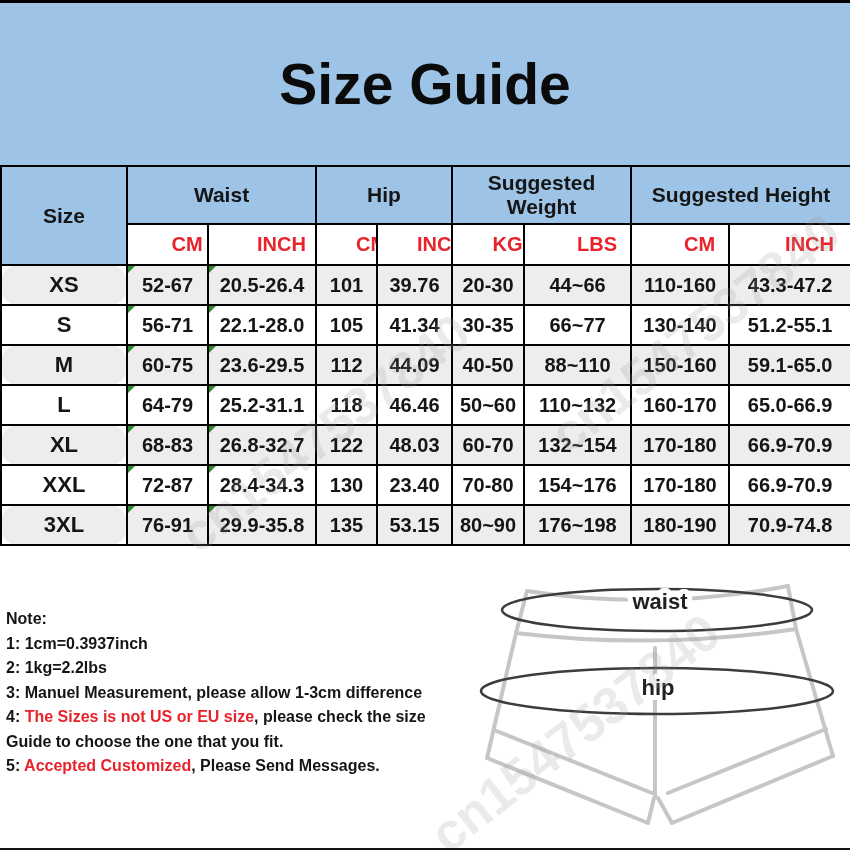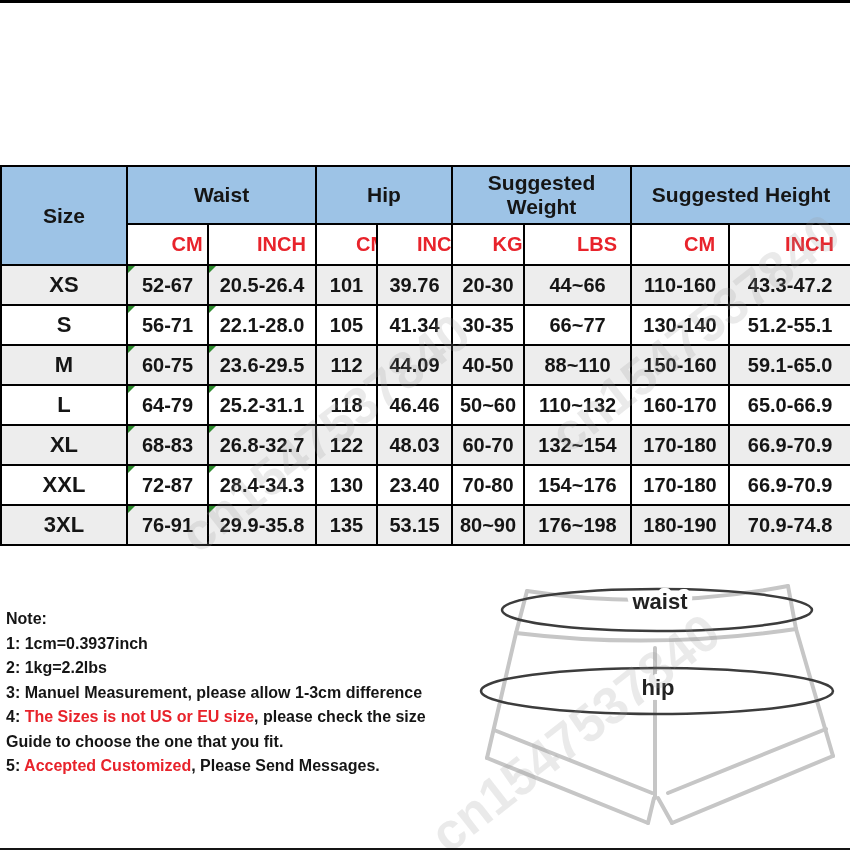--- a/index.html
+++ b/index.html
@@ -22,21 +22,21 @@
     border-collapse:collapse;table-layout:fixed;
   }
   .size-table td,.size-table th{
     border:2px solid #000;text-align:center;vertical-align:middle;
     padding:0;color:#151515;overflow:hidden;
   }
   .size-table th{background:#9DC3E6;font-size:21px;font-weight:700;}
   .size-table .h1{height:58px;}
   .size-table .h2 td{height:39px;background:#fff;color:#E8232B;font-size:20px;font-weight:700;padding-left:39px;}
   .size-table .dr td{height:38px;font-size:20px;font-weight:700;}
-  .size-table .dr td.size-cell{font-size:22px;}
+  .size-table .dr td.size-cell{font-size:22px;border-radius:17px;}
   .size-table tr.odd td{background:#EDEDED;}
   .size-table tr.even td{background:#FFFFFF;}
   .size-table td{position:relative;}
   td.flag::before{
     content:"";position:absolute;left:0;top:0;width:0;height:0;
     border-top:7px solid #2E8B2E;border-right:7px solid transparent;
   }
   
   .notes{
     position:absolute;left:6px;top:604px;width:459px;overflow:hidden;
@@ -56,20 +56,23 @@
   .wm{
     position:absolute;font-size:52px;font-weight:700;color:#9a9a9a;opacity:.20;
     transform:rotate(-38deg);pointer-events:none;white-space:nowrap;z-index:5;
   }
 </style>
 </head>
 <body>
 
 <div id="app">
 
+  <div class="banner">
+    <h1>Size Guide</h1>
+  </div>
 
   <table class="size-table">
     <colgroup>
       <col style="width:126px">
         <col style="width:81px">
         <col style="width:108px">
       <col style="width:61px">
         <col style="width:75px">
         <col style="width:72px">
       <col style="width:107px">

